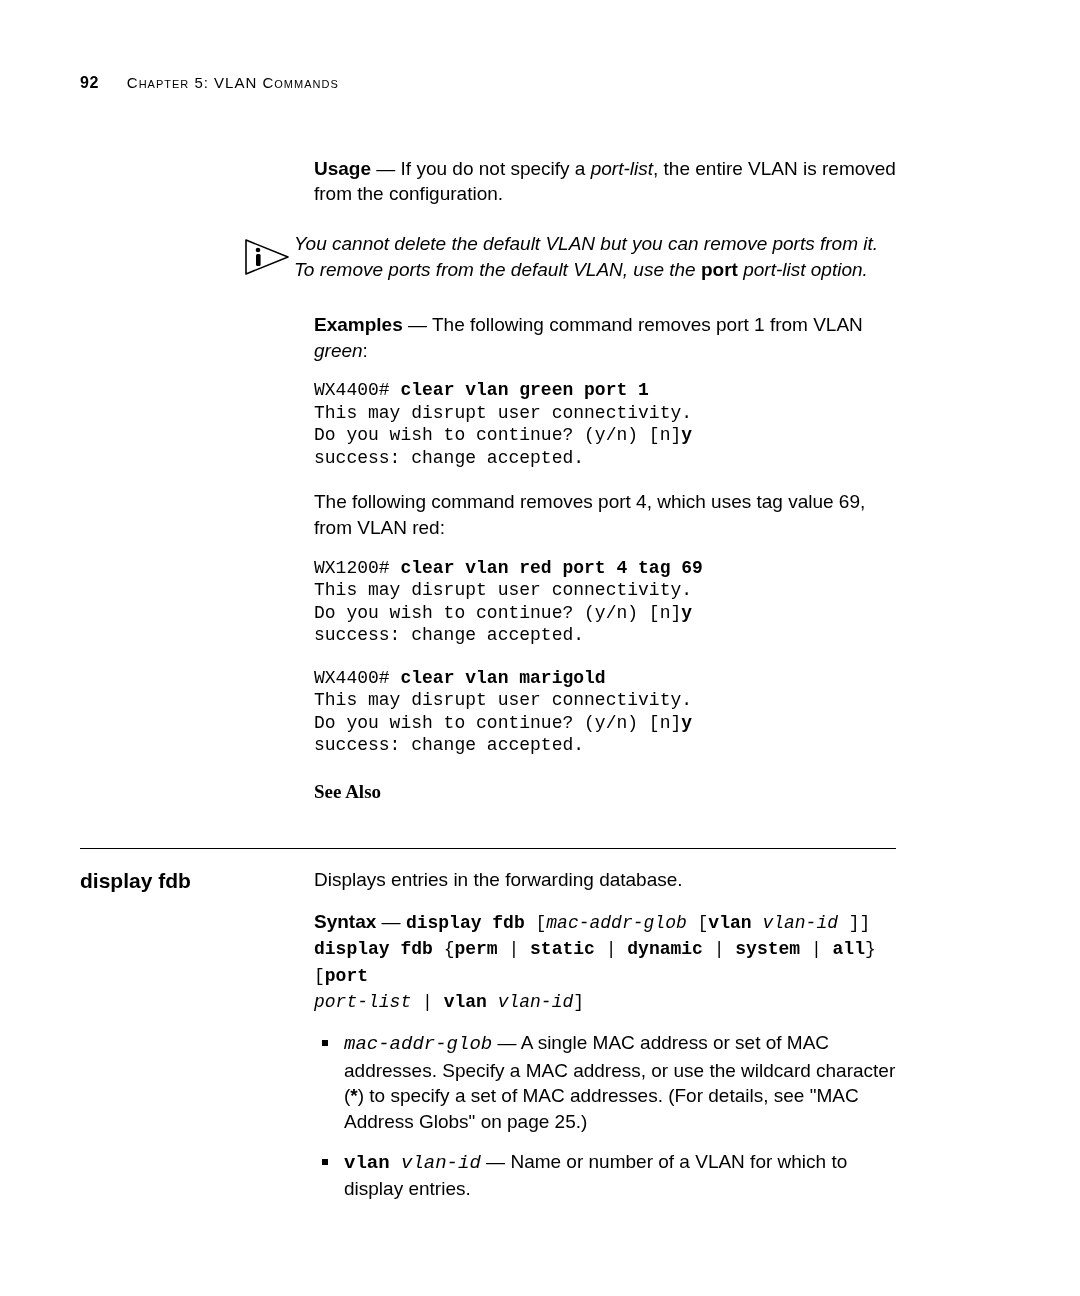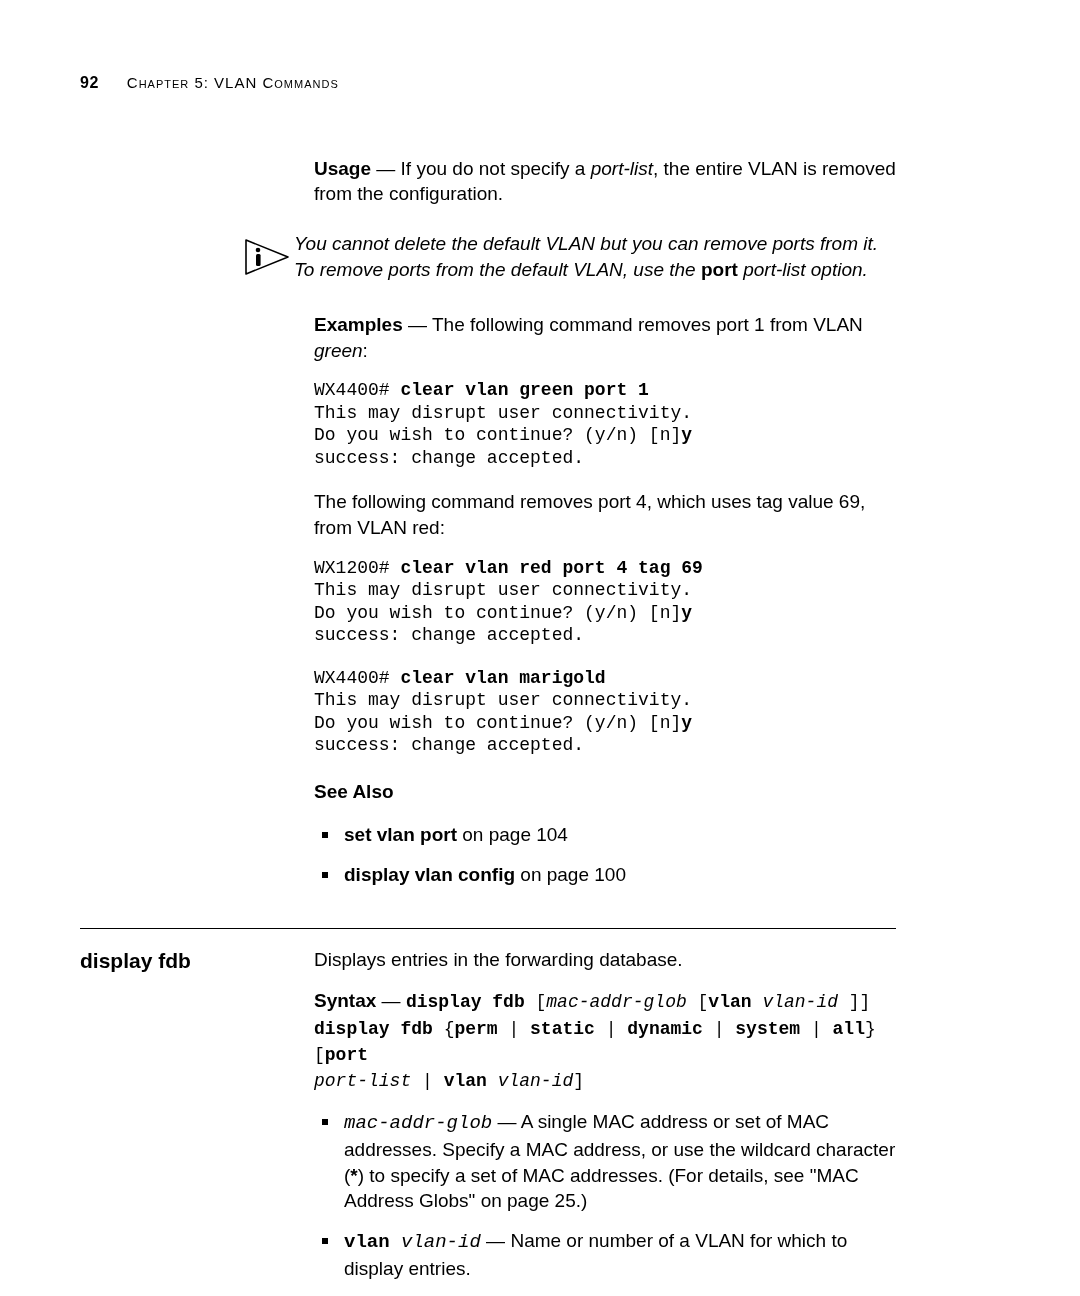--- a/index.html
+++ b/index.html
@@ -61,21 +61,21 @@
 
   pre.code {
     font-family: "Courier New", Courier, monospace;
     font-size: 18px;
     line-height: 1.25;
     white-space: pre;
     margin: 6px 0 20px 0;
   }
   .mono { font-family: "Courier New", Courier, monospace; }
 
-  .see-also { font-weight: 700; margin: 22px 0 18px 0; }
+  .see-also { font-weight: 700; margin: 22px 0 18px 0; font-family: Liberation Serif, serif; }
 
   ul.square { list-style: none; padding: 0; margin: 0; }
   ul.square > li {
     position: relative;
     padding-left: 30px;
     margin: 8px 0 14px 0;
   }
   ul.square > li::before {
     content: "";
     position: absolute;
@@ -161,28 +161,20 @@
 Do you wish to continue? (y/n) [n]</span><span class="b">y</span>
 <span>success: change accepted.</span></pre>
 
 
 <pre class="code"><span>WX4400# </span><span class="b">clear vlan marigold</span>
 <span>This may disrupt user connectivity.
 Do you wish to continue? (y/n) [n]</span><span class="b">y</span>
 <span>success: change accepted.</span></pre>
 
       <div class="see-also">See Also</div>
-      <ul class="square">
-        <li>
-          <span class="b">set vlan port</span><span> on page 104</span>
-        </li>
-        <li>
-          <span class="b">display vlan config</span><span> on page 100</span>
-        </li>
-      </ul>
     </div>
   </div>
 
   <hr class="rule">
 
   <div class="layout">
     <div class="leftcol">
       <div class="section-head">display fdb</div>
     </div>
     <div class="rightcol">

